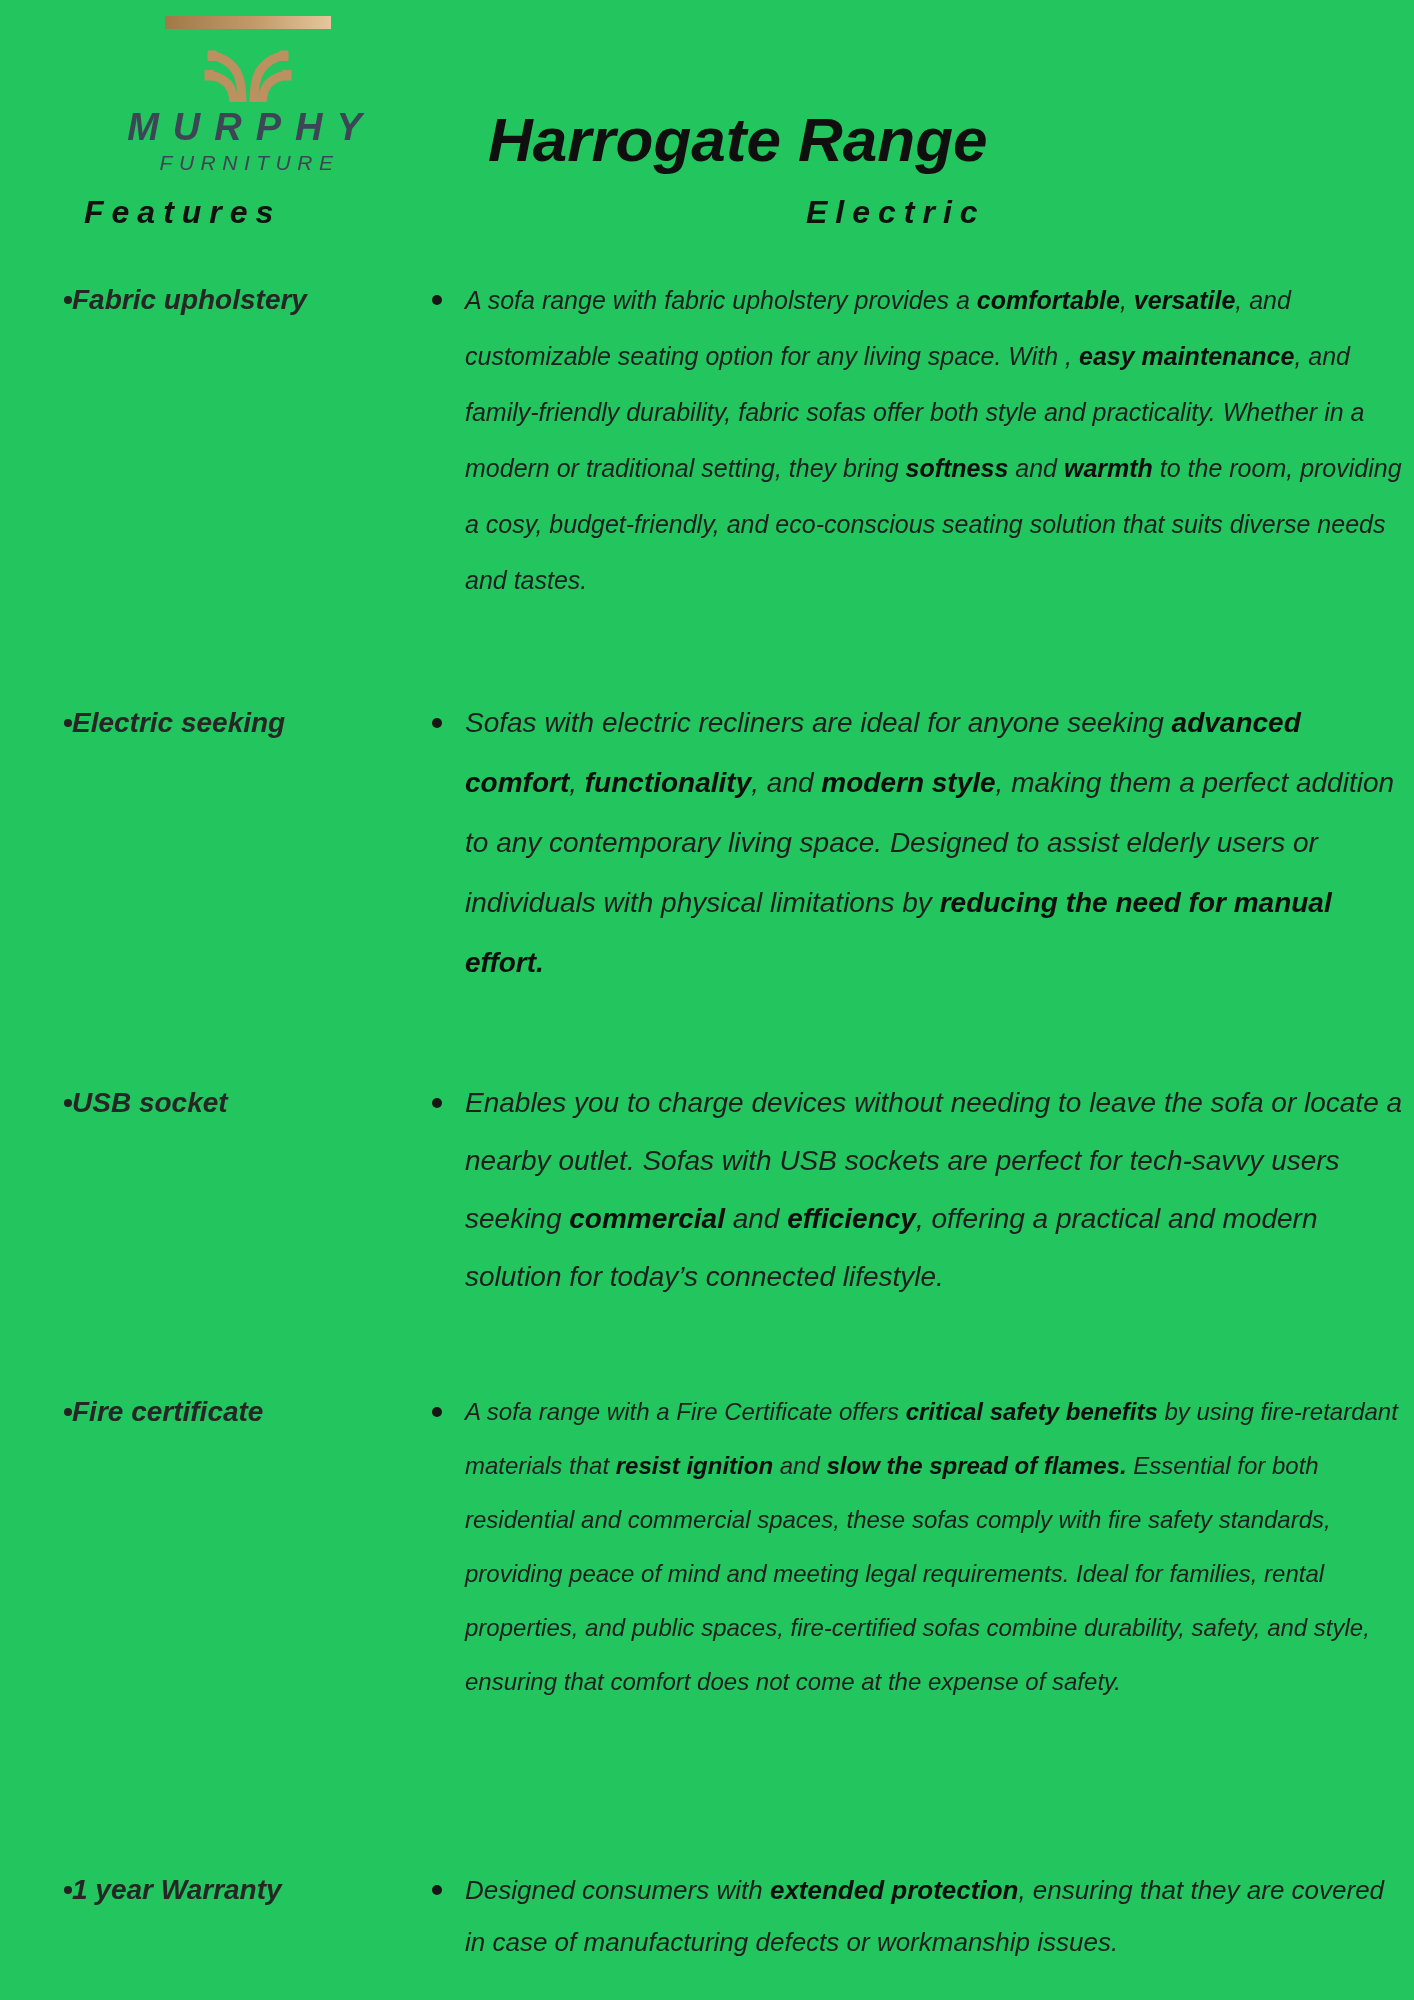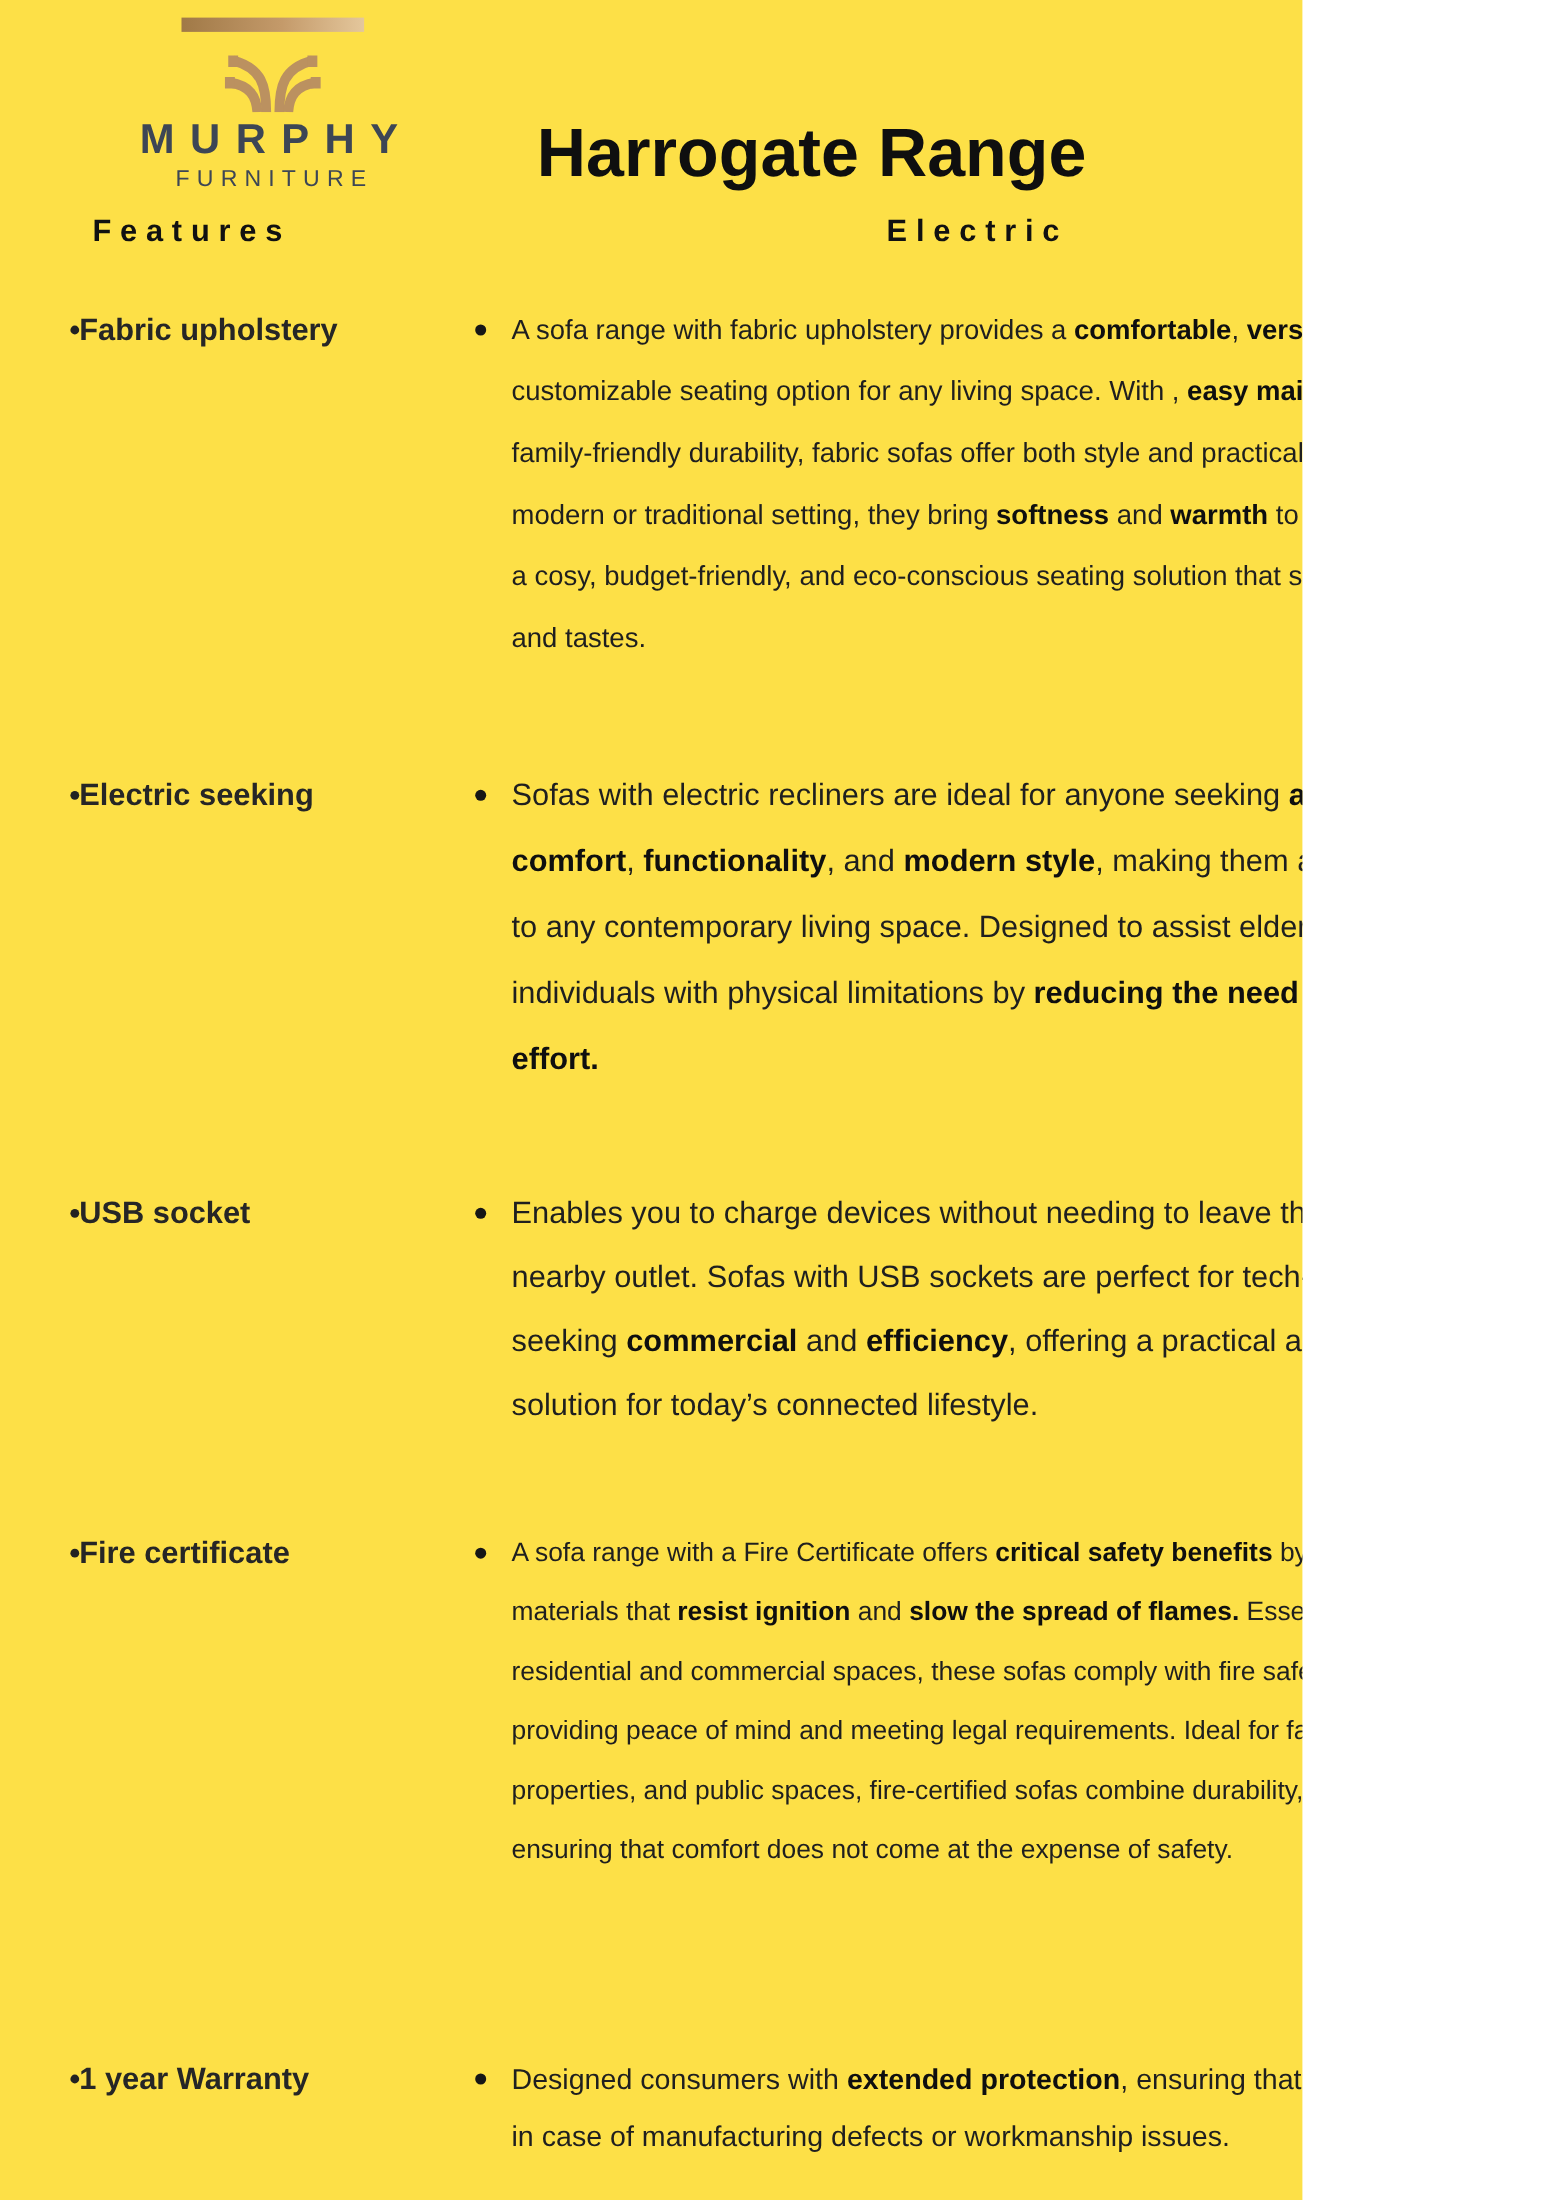--- a/index.html
+++ b/index.html
@@ -1,32 +1,32 @@
 <!DOCTYPE html>
 <html><head>
 <meta charset="utf-8">
 <style>
   html,body{margin:0;padding:0;background:#fff;}
-  .page{position:relative;width:1184px;height:2000px;background:#fde047;overflow:hidden;
-        font-family:"Liberation Sans",sans-serif;color:#1f1f1f;}
+  .page{position:relative;width:1414px;height:2000px;background:#22c55e;overflow:hidden;
+        font-family:"Liberation Sans",sans-serif;color:#1f1f1f;font-style:italic;}
 
   
   .logo-block{position:absolute;left:98px;top:16px;width:300px;display:flex;
               flex-direction:column;align-items:center;}
   .logo-bar{width:166px;height:13px;background:linear-gradient(90deg,#a07947 0%,#c49a6a 55%,#e4c79c 100%);}
   .logo-emblem{margin-top:5px;width:100px;height:68px;}
   .brand-name{margin-top:4px;font-size:38px;font-weight:700;letter-spacing:14px;
               text-indent:7px;color:#3d4655;white-space:nowrap;}
   .brand-sub{margin-top:2px;font-size:21px;font-weight:400;letter-spacing:6.5px;
              text-indent:3px;color:#3d4655;white-space:nowrap;}
 
   
   .page-title{position:absolute;left:488px;top:62px;font-size:62px;font-weight:700;
               color:#0f0f0f;white-space:nowrap;text-align:right;}
-  .col-heading{position:absolute;top:194px;font-size:28px;font-weight:700;
+  .col-heading{position:absolute;top:194px;font-size:32px;font-weight:700;
                letter-spacing:8px;color:#111;white-space:nowrap;}
   .features-heading{left:84px;}
   .benefits-heading{left:806px;}
 
   
   .r1{--top:272px;--lh:56px;--fs:25px;}
   .r2{--top:693px;--lh:60px;--fs:28px;}
   .r3{--top:1074px;--lh:58px;--fs:28px;}
   .r4{--top:1385px;--lh:54px;--fs:24px;}
   .r5{--top:1864px;--lh:52px;--fs:26px;}

